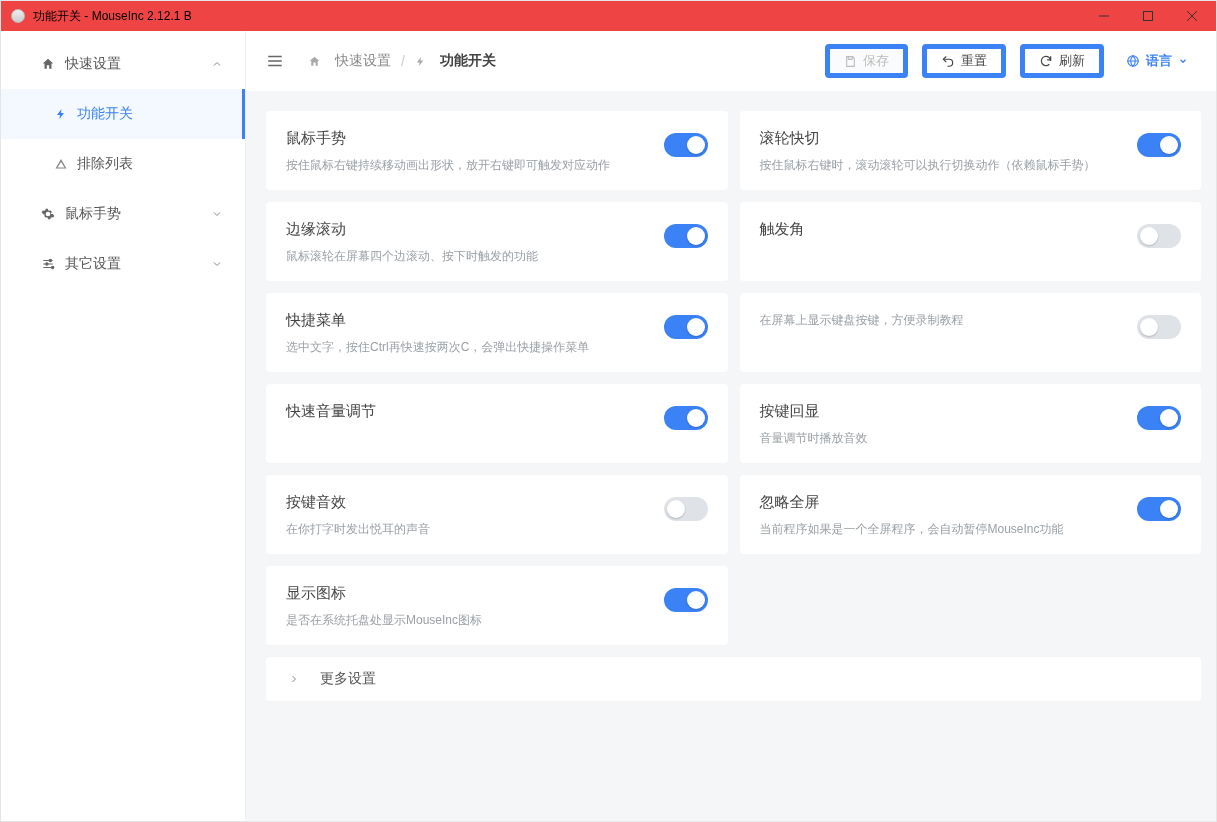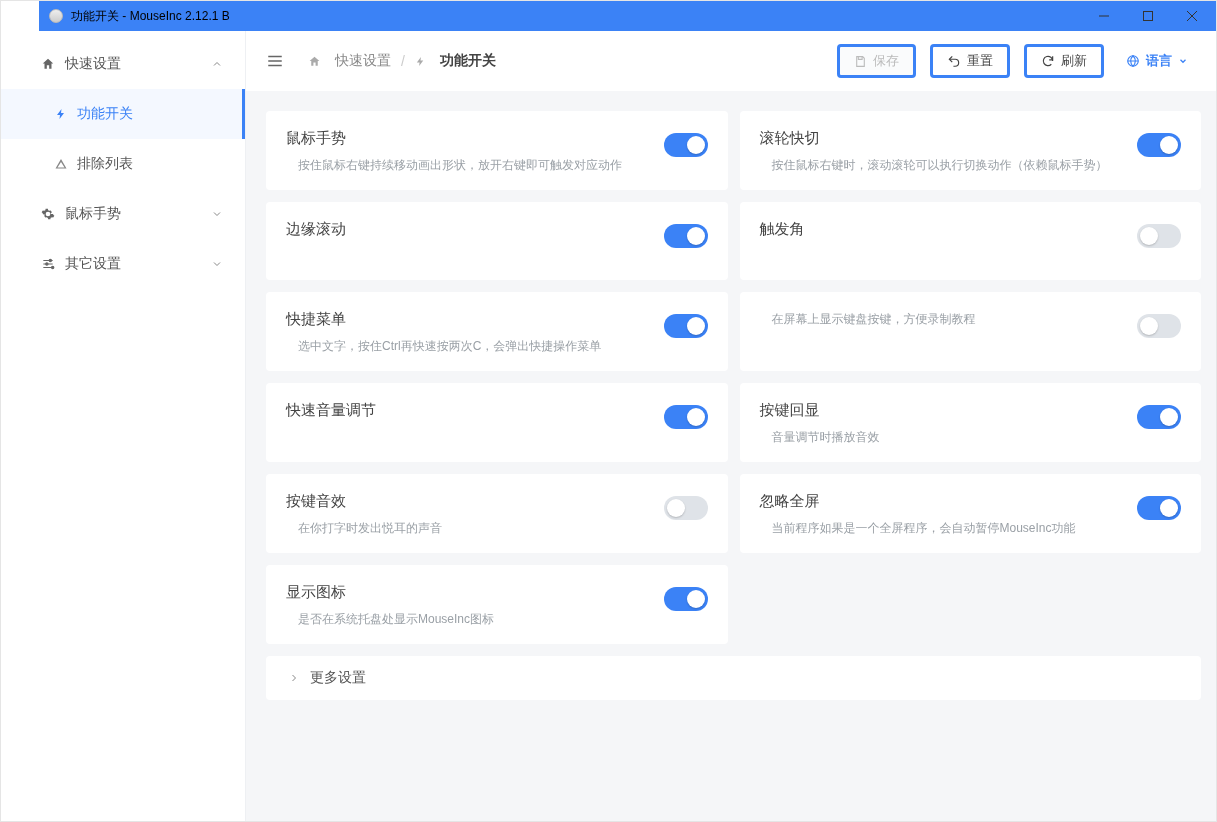--- a/index.html
+++ b/index.html
@@ -11,24 +11,23 @@
   overflow: hidden;
   display: flex;
   flex-direction: column;
   border: 1px solid #e5e5e5;
 }
 .titlebar {
   height: 30px;
   display: flex;
   align-items: center;
   padding: 0 2px 0 10px;
-  background: #3b82f6;
+  background: #ef4444;
   font-size: 12px;
   color: #000;
-  margin-left: 38px;
 }
 .titlebar .app-icon {
   width: 14px; height: 14px; margin-right: 8px;
   border-radius: 7px;
   background: linear-gradient(180deg,#eee,#ccc);
   border: 1px solid #bbb;
 }
 .titlebar .spacer { flex: 1; }
 .winbtn {
   width: 44px; height: 30px; display: flex; align-items: center; justify-content: center;
@@ -96,21 +95,21 @@
   margin: 0;
 }
 .hamburger { color: #666; display:inline-flex; }
 .crumbs { display: flex; align-items: center; gap: 10px; font-size: 14px; color: #888; margin-left: 10px;}
 .crumbs .sep { color: #ccc; }
 .crumbs .current { color: #444; font-weight: 600; }
 .crumbs .c-icon { color: #aaa; margin-right: 4px; }
 .tb-spacer { flex: 1; }
 .btn {
   height: 34px;
-  border: 3px solid #3b82f6;
+  border: 5px solid #3b82f6;
   border-radius: 4px;
   background: #fff;
   display: inline-flex; align-items: center; gap: 6px;
   padding: 0 14px;
   font-size: 13px;
   color: #444;
 }
 .btn.disabled { color: #bbb; background: #fafbfc; }
 .btn.link { border: none; color: #3b82f6; padding: 0 8px; font-weight: bold; }
 .btn .ic { font-size: 13px; }
@@ -128,21 +127,21 @@
   background: #fff;
   border-radius: 4px;
   padding: 18px 20px 16px 20px;
   display: flex;
   align-items: flex-start;
   gap: 20px;
   min-height: 78px;
 }
 .card .txt { flex: 1; min-width: 0; }
 .card .title { font-size: 15px; color: #444; margin-bottom: 8px; }
-.card .desc { font-size: 12px; color: #9aa0a6; line-height: 1.5; margin-left: 12px; }
+.card .desc { font-size: 12px; color: #9aa0a6; line-height: 1.5; }
 .switch {
   width: 44px; height: 24px; border-radius: 12px;
   background: #dfe3e8; position: relative; flex-shrink: 0;
   margin-top: 4px;
 }
 .switch::after {
   content: ""; position: absolute; width: 18px; height: 18px; border-radius: 9px;
   background: #fff; top: 3px; left: 3px;
   box-shadow: 0 1px 2px rgba(0,0,0,.2);
   transition: none;
@@ -151,21 +150,21 @@
 .switch.on::after { left: 23px; }
 .more-row {
   margin-top: 12px;
   background: #fff;
   border-radius: 4px;
   height: 44px;
   display: flex; align-items: center;
   padding: 0 22px;
   font-size: 14px;
   color: #555;
-  gap: 10px;
+  gap: 20px;
 }
 .more-row .arrow { color: #888; }
 svg { display:block; }
 </style>
 </head>
 <body>
 
 <div class="titlebar">
   <span class="app-icon"></span>
   <span>功能开关 - MouseInc 2.12.1 B</span>
@@ -326,20 +325,21 @@
           <div class="card">
             <div class="txt">
               <div class="title">滚轮快切</div>
               <div class="desc">按住鼠标右键时，滚动滚轮可以执行切换动作（依赖鼠标手势）</div>
             </div>
             <div class="switch on"></div>
           </div>
           <div class="card">
             <div class="txt">
               <div class="title">边缘滚动</div>
+              <div class="desc">鼠标滚轮在屏幕四个边滚动、按下时触发的功能</div>
             </div>
             <div class="switch on"></div>
           </div>
           <div class="card">
             <div class="txt">
               <div class="title">触发角</div>
             </div>
             <div class="switch "></div>
           </div>
           <div class="card">

